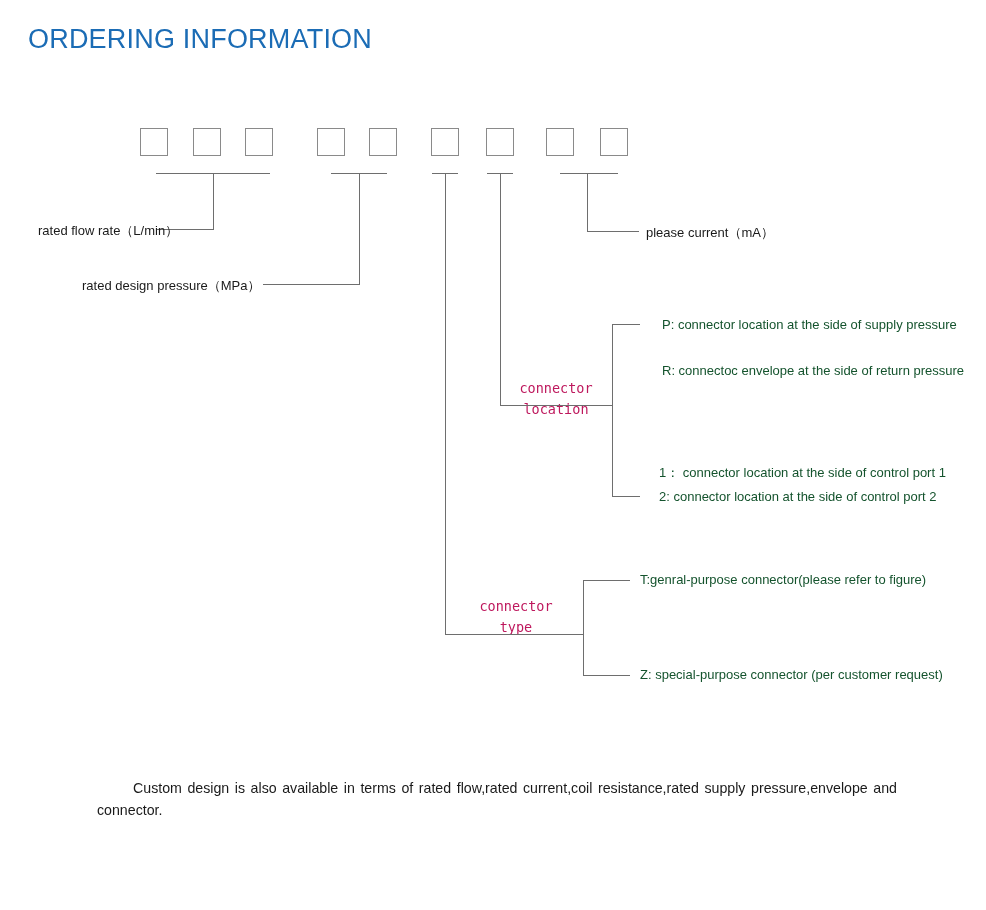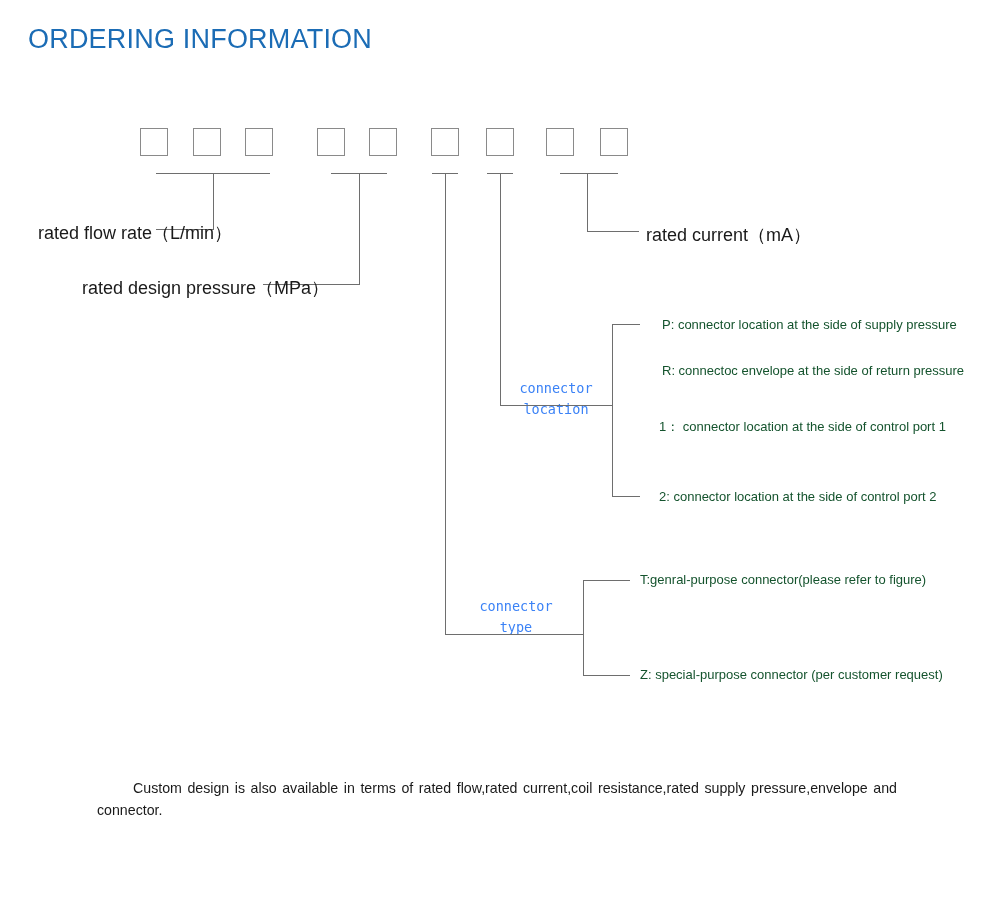--- a/index.html
+++ b/index.html
@@ -53,41 +53,41 @@
   }
   .vline {
     position: absolute;
     width: 0;
     border-left: 1.1px solid #6e6e6e;
   }
 
   
   .leader-label {
     position: absolute;
-    font-size: 18px;
+    font-size: 13px;
     color: #1a1a1a;
     white-space: nowrap;
     line-height: 1;
   }
 
   
   .option-label {
     position: absolute;
     font-size: 13px;
     color: #14532d;
     white-space: nowrap;
     line-height: 1;
   }
 
   
   .cat-caption {
     position: absolute;
     font-family: "DejaVu Sans Mono", "Liberation Mono", monospace;
     font-size: 13.5px;
-    color: #3b82f6;
+    color: #be185d;
     text-align: center;
     line-height: 1.52;
     white-space: pre-line;
   }
 
   
   .note-block {
     position: absolute;
     left: 97px;
     top: 777px;
@@ -140,35 +140,35 @@
   <div class="hline" style="left:500px; top:405px; width:14px;"></div>
 
   <div class="hline" style="left:560px; top:173px; width:58px;"></div>
   <div class="vline" style="left:587px; top:173px; height:58px;"></div>
   <div class="hline" style="left:587px; top:231px; width:52px;"></div>
 
   <div class="leader-label" style="left:38px; top:224px;">rated flow rate（L/min）</div>
 
   <div class="leader-label" style="left:82px; top:279px;">rated design pressure（MPa）</div>
 
-  <div class="leader-label" style="left:646px; top:226px;">rated current（mA）</div>
+  <div class="leader-label" style="left:646px; top:226px;">please current（mA）</div>
 
   <div class="cat-caption" style="left:500px; top:378px; width:112px;">connector
 location</div>
 
   <div class="vline" style="left:612px; top:324px; height:172px;"></div>
   <div class="hline" style="left:514px; top:405px; width:99px;"></div>
   <div class="hline" style="left:612px; top:324px; width:28px;"></div>
   <div class="hline" style="left:612px; top:496px; width:28px;"></div>
 
   <div class="option-label" style="left:662px; top:318px;">P: connector location at the side of supply pressure</div>
 
   <div class="option-label" style="left:662px; top:364px;">R: connectoc envelope at the side of return pressure</div>
 
-  <div class="option-label" style="left:659px; top:420px;">1： connector location at the side of control port 1</div>
+  <div class="option-label" style="left:659px; top:466px;">1： connector location at the side of control port 1</div>
 
   <div class="option-label" style="left:659px; top:490px;">2: connector location at the side of control port 2</div>
 
   <div class="cat-caption" style="left:460px; top:596px; width:112px;">connector
 type</div>
 
   <div class="vline" style="left:583px; top:580px; height:95px;"></div>
   <div class="hline" style="left:472px; top:634px; width:112px;"></div>
   <div class="hline" style="left:583px; top:580px; width:47px;"></div>
   <div class="hline" style="left:583px; top:675px; width:47px;"></div>

